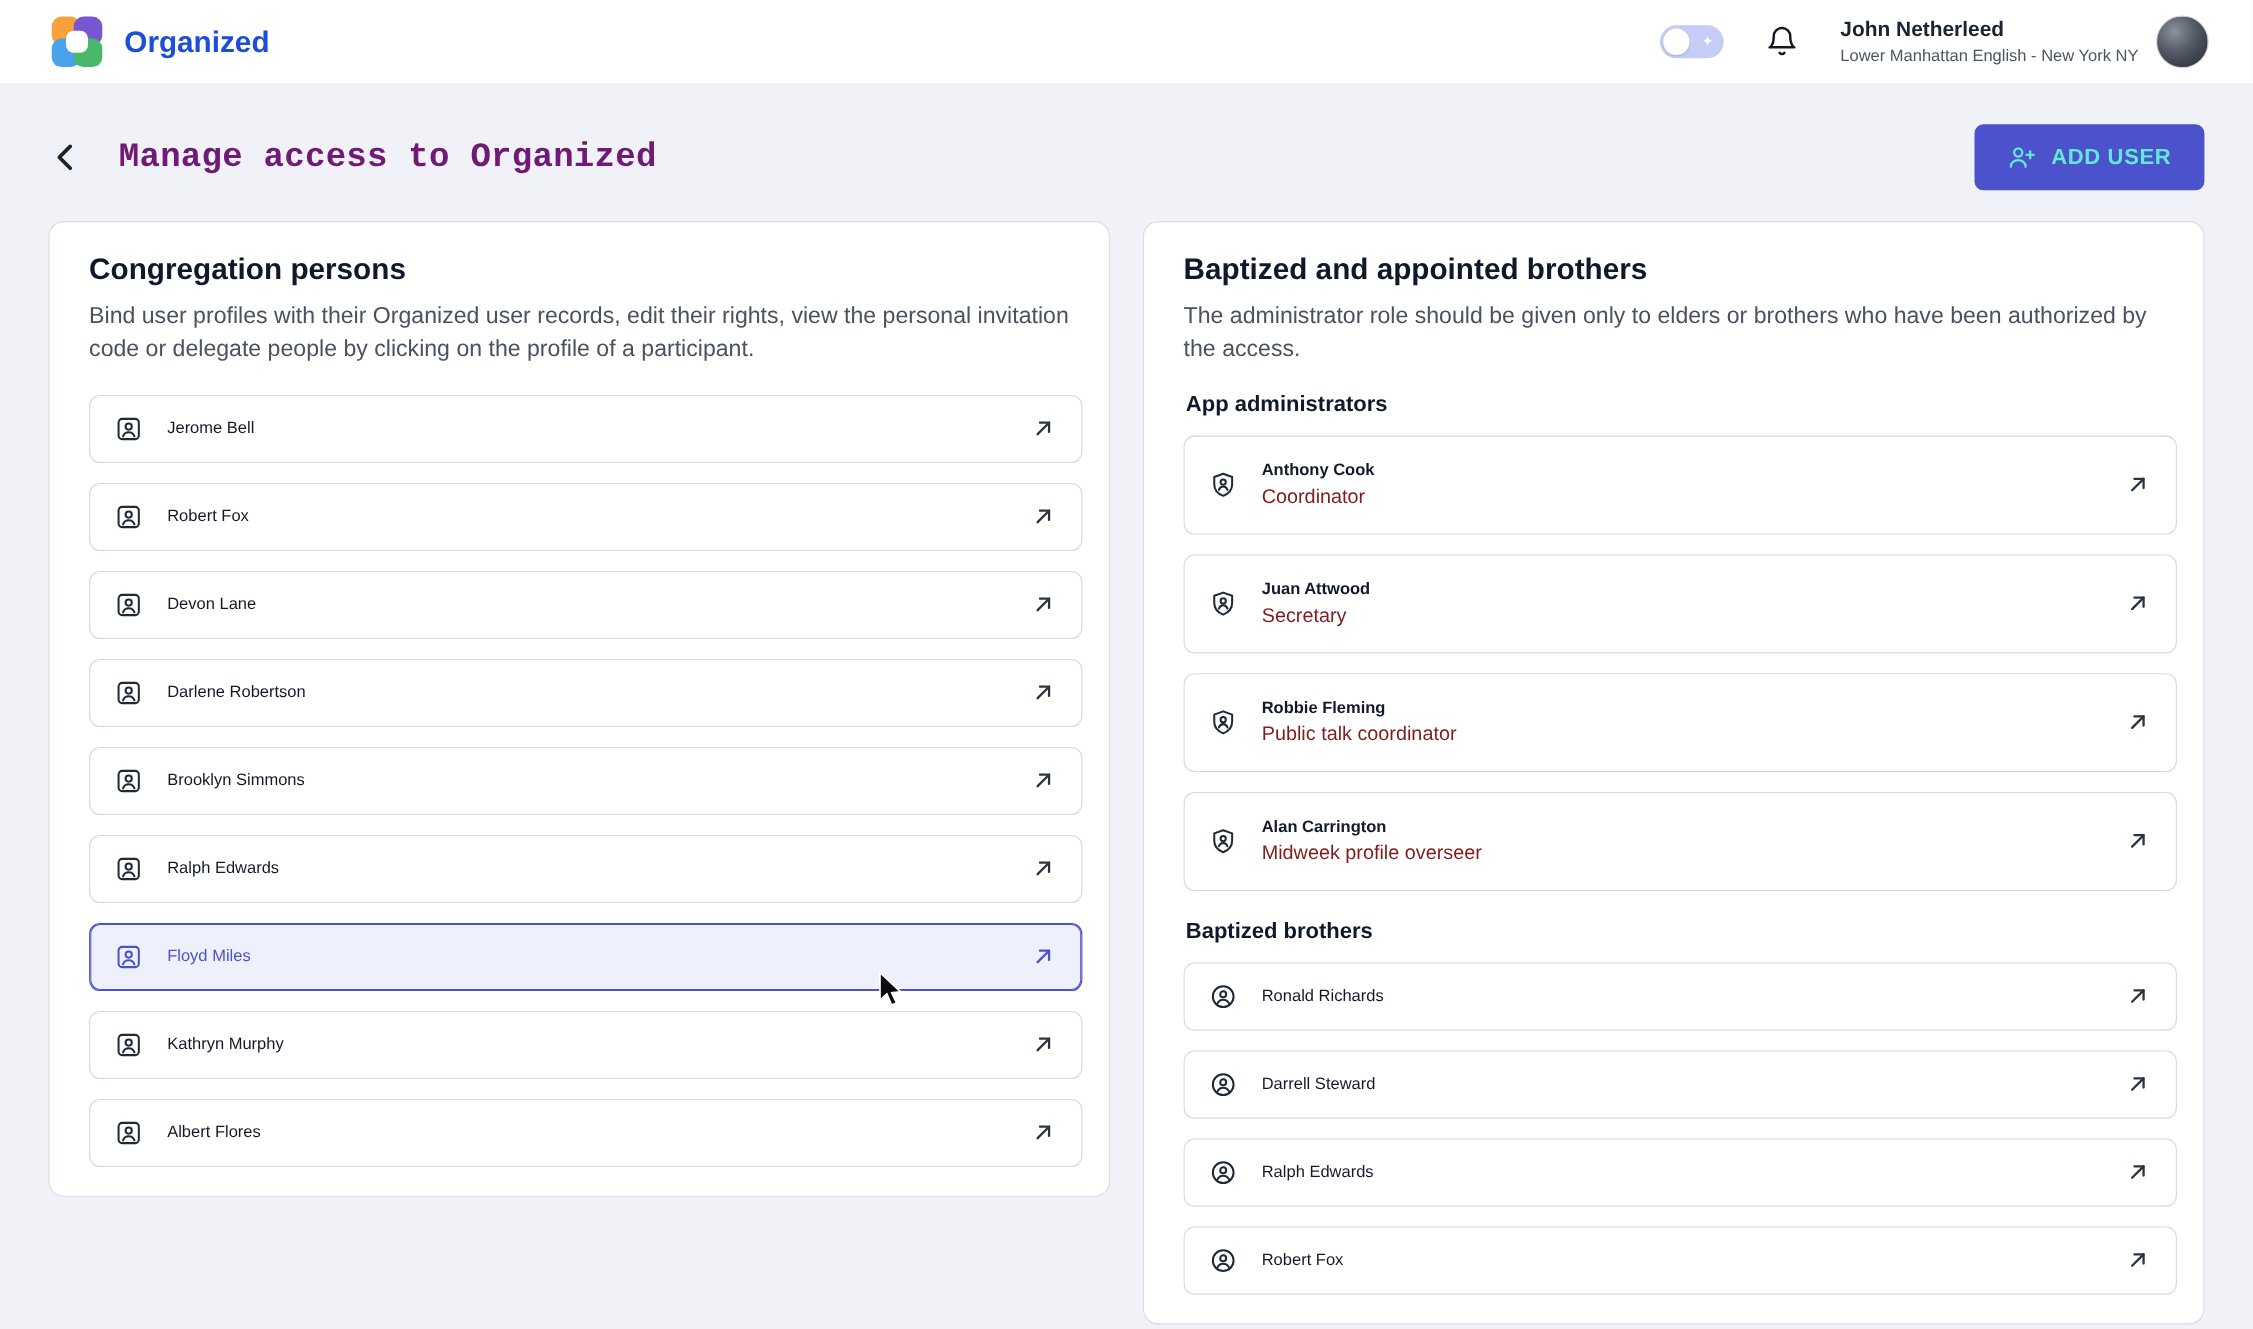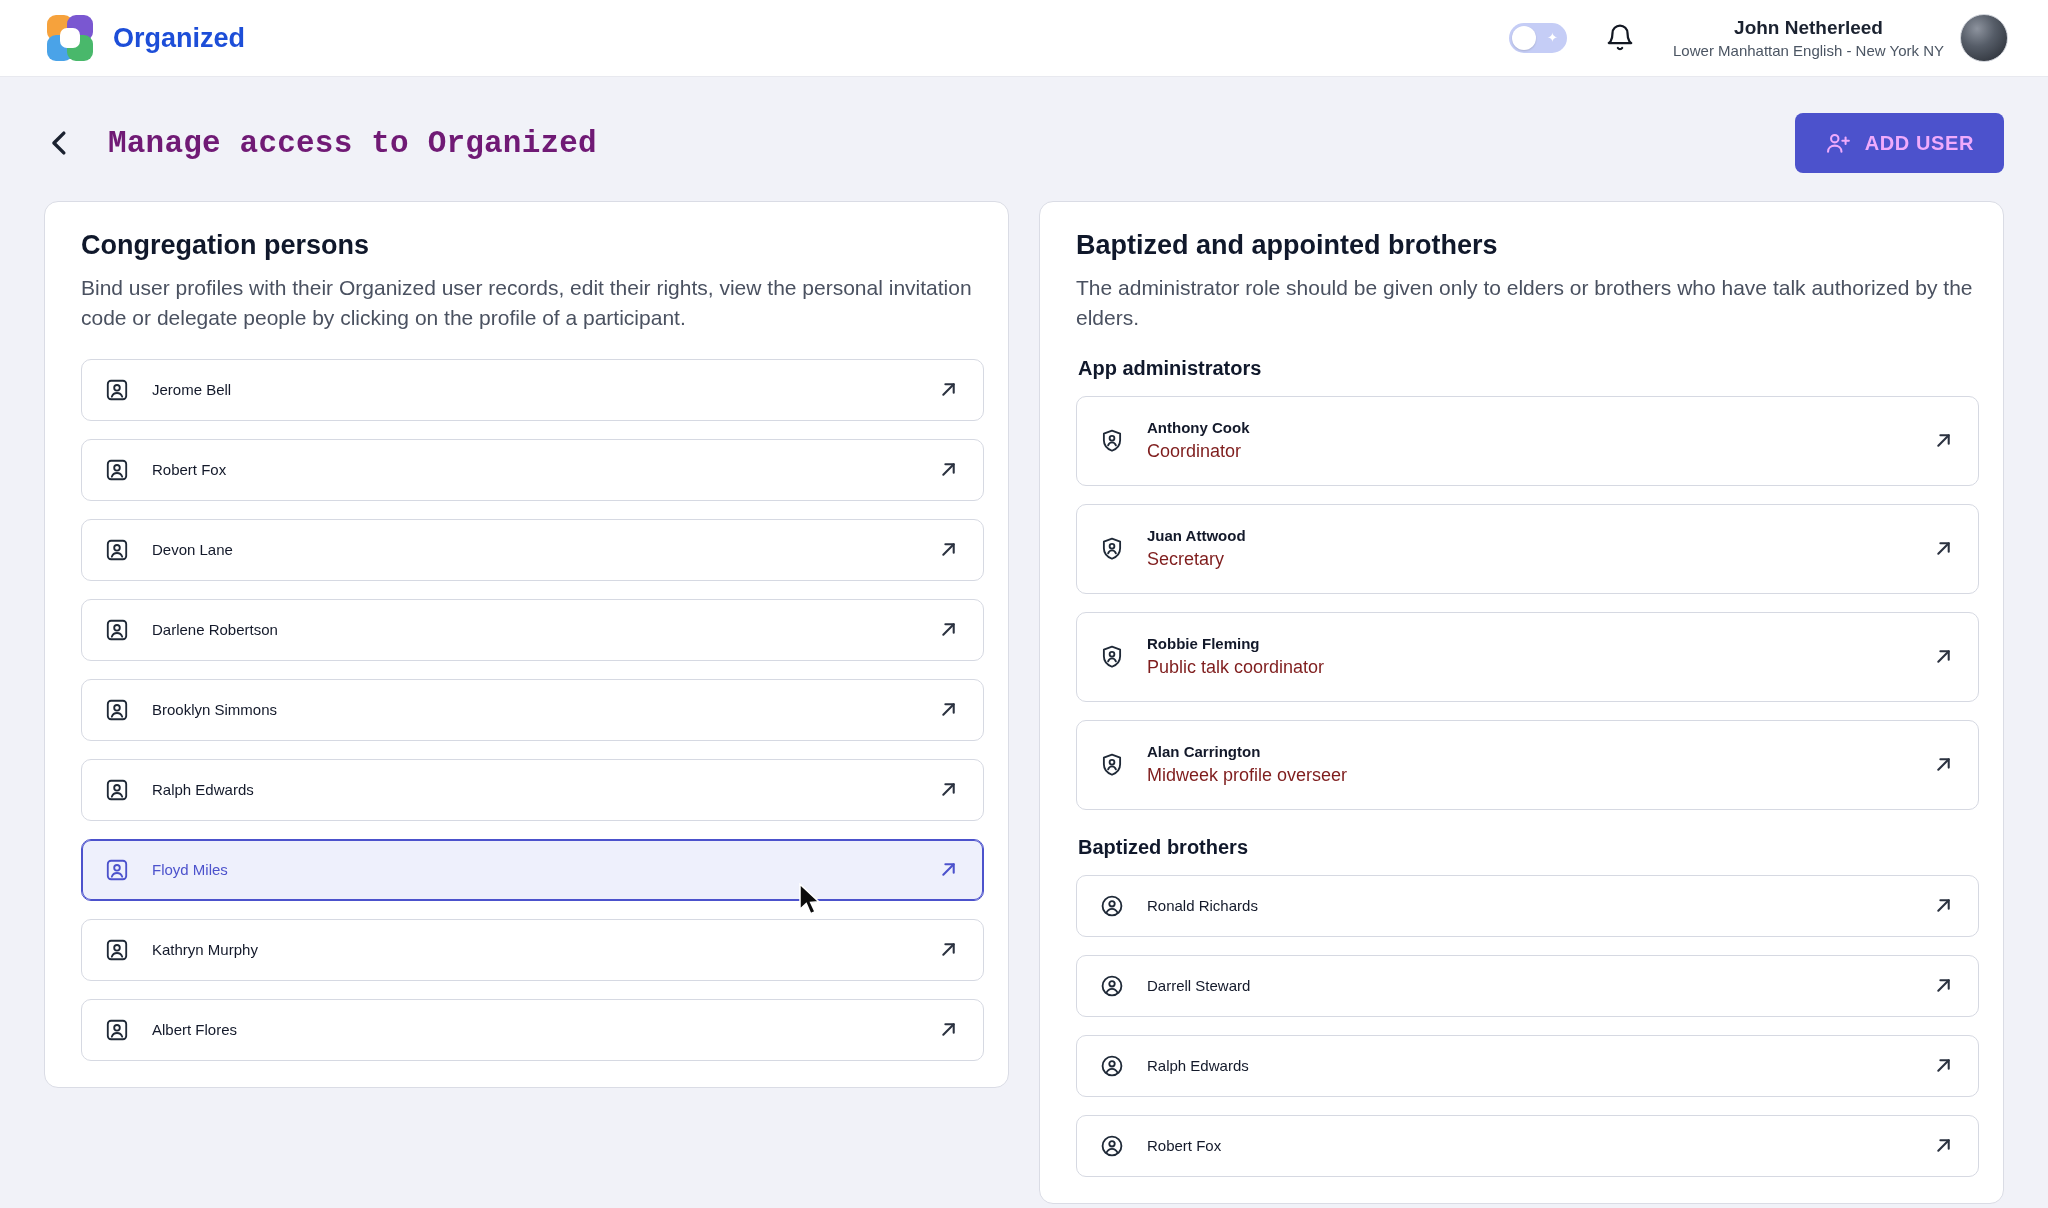--- a/index.html
+++ b/index.html
@@ -27,36 +27,36 @@
   .logo .core { position:absolute; left:13px; top:13px; width:20px; height:20px; background:#fff; border-radius:7px; }
   .app-name { font-size:27px; font-weight:700; margin-left:20px; color:#1d4ed8; }
   .topbar-right { margin-left:auto; display:flex; align-items:center; gap:38px; }
   .theme-toggle {
     width:58px; height:30px; border-radius:15px; background:#c5cdf6; position:relative; cursor:pointer;
   }
   .theme-toggle .knob { position:absolute; left:3px; top:3px; width:24px; height:24px; border-radius:50%; background:#ffffff; box-shadow:0 1px 2px rgba(0,0,0,.15); }
   .theme-toggle .spark { position:absolute; right:9px; top:7px; font-size:13px; color:#ffffff; }
   .bell { width:30px; height:30px; cursor:pointer; color:#121722; }
   .user-block { display:flex; align-items:center; gap:16px; cursor:pointer; }
-  .user-text { text-align:center; }
+  .user-text { text-align:left; }
   .user-name { font-size:19px; font-weight:700; color:#1b2230; }
   .user-sub { font-size:15px; color:#4b5563; margin-top:3px; }
   .avatar {
     width:48px; height:48px; border-radius:50%;
     background:radial-gradient(circle at 35% 30%, #8d939e 0%, #565d68 40%, #23272e 100%);
     border:1px solid #d0d3da;
   }
 
   
   .page-header { display:flex; align-items:center; padding:36px 44px 28px 44px; }
   .back-btn { width:34px; height:34px; color:#1b2230; cursor:pointer; flex:0 0 auto; }
   .page-title { font-size:31px; font-weight:700; color:#701a75; margin-left:30px; letter-spacing:.2px;font-family:Liberation Mono, monospace; }
   .add-user-btn {
     margin-left:auto; height:60px; padding:0 30px; border:none; border-radius:8px;
-    background:var(--accent); color:#f0abfc; font-family:inherit;
+    background:var(--accent); color:#5eead4; font-family:inherit;
     font-size:20px; font-weight:600; letter-spacing:.6px;
     display:flex; align-items:center; gap:14px; cursor:pointer;
   }
   .add-user-btn svg { width:26px; height:26px; }
 
   
   .panels { display:flex; gap:30px; padding:0 44px; align-items:flex-start; }
   .panel {
     flex:1 1 0; background:#ffffff; border:1px solid #dadce5; border-radius:14px;
     padding:28px 24px 26px 36px;
@@ -298,21 +298,21 @@
               <line x1="7" y1="17" x2="17" y2="7"></line>
               <polyline points="9 7 17 7 17 15"></polyline>
             </svg>
           </span>
         </div>
       </div>
   </section>
 
   <section class="panel">
     <h2 class="panel-title">Baptized and appointed brothers</h2>
-    <p class="panel-desc">The administrator role should be given only to elders or brothers who have talk authorized by the elders.</p>
+    <p class="panel-desc">The administrator role should be given only to elders or brothers who have been authorized by the access.</p>
 
     <h3 class="subheading first">App administrators</h3>
     <div class="rows" style="margin-top:0">
 
         <div class="row two-line">
           <span class="row-icon">
             <svg viewBox="0 0 24 24" fill="none" stroke="currentColor" stroke-width="1.7" stroke-linecap="round" stroke-linejoin="round">
               <path d="M12 2.5 4.5 5.2v6.1c0 4.6 3.1 8 7.5 9.7 4.4-1.7 7.5-5.1 7.5-9.7V5.2Z"></path>
               <circle cx="12" cy="9.5" r="2.2"></circle>
               <path d="M8.4 16c.7-1.9 2-2.8 3.6-2.8s2.9.9 3.6 2.8"></path>

